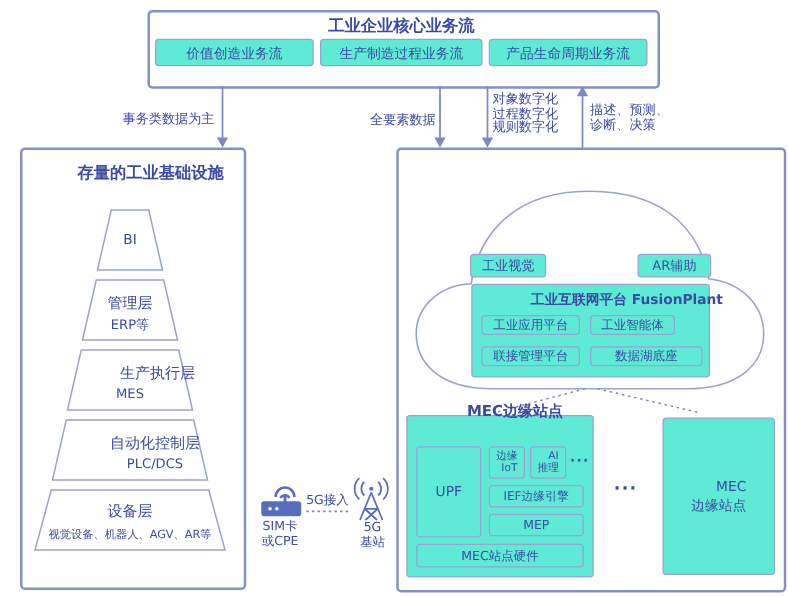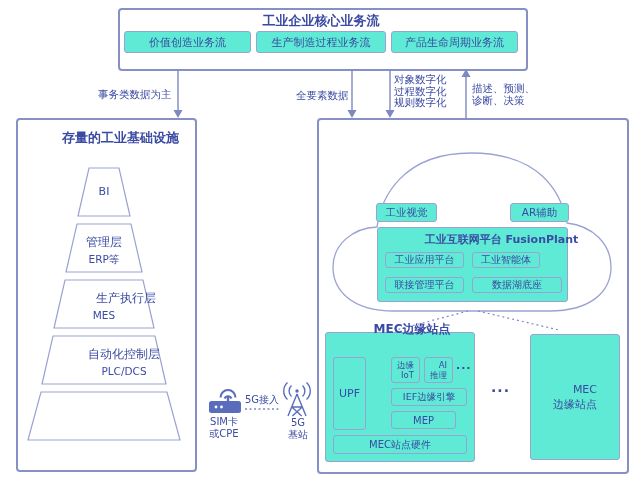--- a/index.html
+++ b/index.html
@@ -112,20 +112,24 @@
   <div class="txt tc" style="left:19px;top:290px;width:170px;">
     <div style="font-size:12px;margin-left:44px;">生产执行层</div>
     <div style="font-size:10.5px;margin-top:2px;">MES</div>
   </div>
 
   <div class="txt tc" style="left:19px;top:346px;width:170px;margin-left:20px;">
     <div style="font-size:12px;">自动化控制层</div>
     <div style="font-size:10.5px;margin-top:2px;">PLC/DCS</div>
   </div>
 
+  <div class="txt tc" style="left:19px;top:401px;width:170px;">
+    <div style="font-size:12px;">设备层</div>
+    <div style="font-size:9px;margin-top:3px;">视觉设备、机器人、AGV、AR等</div>
+  </div>
 
   <div class="txt tc" style="left:243px;top:393px;width:38px;font-size:10px;">5G接入</div>
   <div class="txt tc" style="left:200px;top:416px;width:48px;font-size:10px;line-height:12px;text-align:center;">
     <div>SIM卡</div>
     <div>或CPE</div>
   </div>
   <div class="txt tc" style="left:282px;top:417px;width:32px;font-size:10px;line-height:12px;">
     <div>5G</div>
     <div>基站</div>
   </div>
@@ -137,36 +141,36 @@
 
   <div class="box" style="left:377px;top:227px;width:191px;height:75px;"></div>
   <div class="txt bold tc" style="left:377px;top:232px;width:191px;font-size:11px;padding-left:29px;">工业互联网平台 FusionPlant</div>
   <div class="box ctr" style="left:385px;top:252px;width:79px;height:16px;font-size:10px;">工业应用平台</div>
   <div class="box ctr" style="left:472px;top:252px;width:68px;height:16px;font-size:10px;">工业智能体</div>
   <div class="box ctr" style="left:385px;top:277px;width:79px;height:16px;font-size:10px;">联接管理平台</div>
   <div class="box ctr" style="left:472px;top:277px;width:90px;height:16px;font-size:10px;">数据湖底座</div>
 
   <div class="box" style="left:325px;top:332px;width:150px;height:130px;border-width:1.5px;"></div>
   <div class="txt bold tc" style="left:325px;top:321px;width:174px;font-size:12px;text-align:center;">MEC边缘站点</div>
-  <div class="box ctr" style="left:333px;top:357px;width:33px;height:73px;font-size:11px;">UPF</div>
+  <div class="box ctr" style="left:333px;top:357px;width:52px;height:73px;font-size:11px;">UPF</div>
   <div class="box ctr" style="left:391px;top:357px;width:29px;height:26px;font-size:8.5px;line-height:10px;">
     <div>
       <div>边缘</div>
       <div>IoT</div>
     </div>
   </div>
   <div class="box ctr" style="left:424px;top:357px;width:29px;height:26px;font-size:8.5px;line-height:10px;">
     <div>
       <div>AI</div>
       <div>推理</div>
     </div>
   </div>
   <div class="txt bold" style="left:456px;top:362px;font-size:11px;letter-spacing:1px;">···</div>
   <div class="box ctr" style="left:391px;top:388px;width:76px;height:18px;font-size:9.5px;">IEF边缘引擎</div>
-  <div class="box ctr" style="left:391px;top:411px;width:65px;height:18px;font-size:10px;">MEP</div>
+  <div class="box ctr" style="left:391px;top:411px;width:76px;height:18px;font-size:10px;">MEP</div>
   <div class="box ctr" style="left:333px;top:435px;width:134px;height:19px;font-size:10px;">MEC站点硬件</div>
 
   <div class="txt bold" style="left:491px;top:383px;font-size:14px;letter-spacing:1px;">···</div>
 
   <div class="box ctr" style="left:530px;top:334px;width:90px;height:126px;border-width:1.5px;font-size:11px;line-height:15px;">
     <div>
       <div>MEC</div>
       <div>边缘站点</div>
     </div>
   </div>

